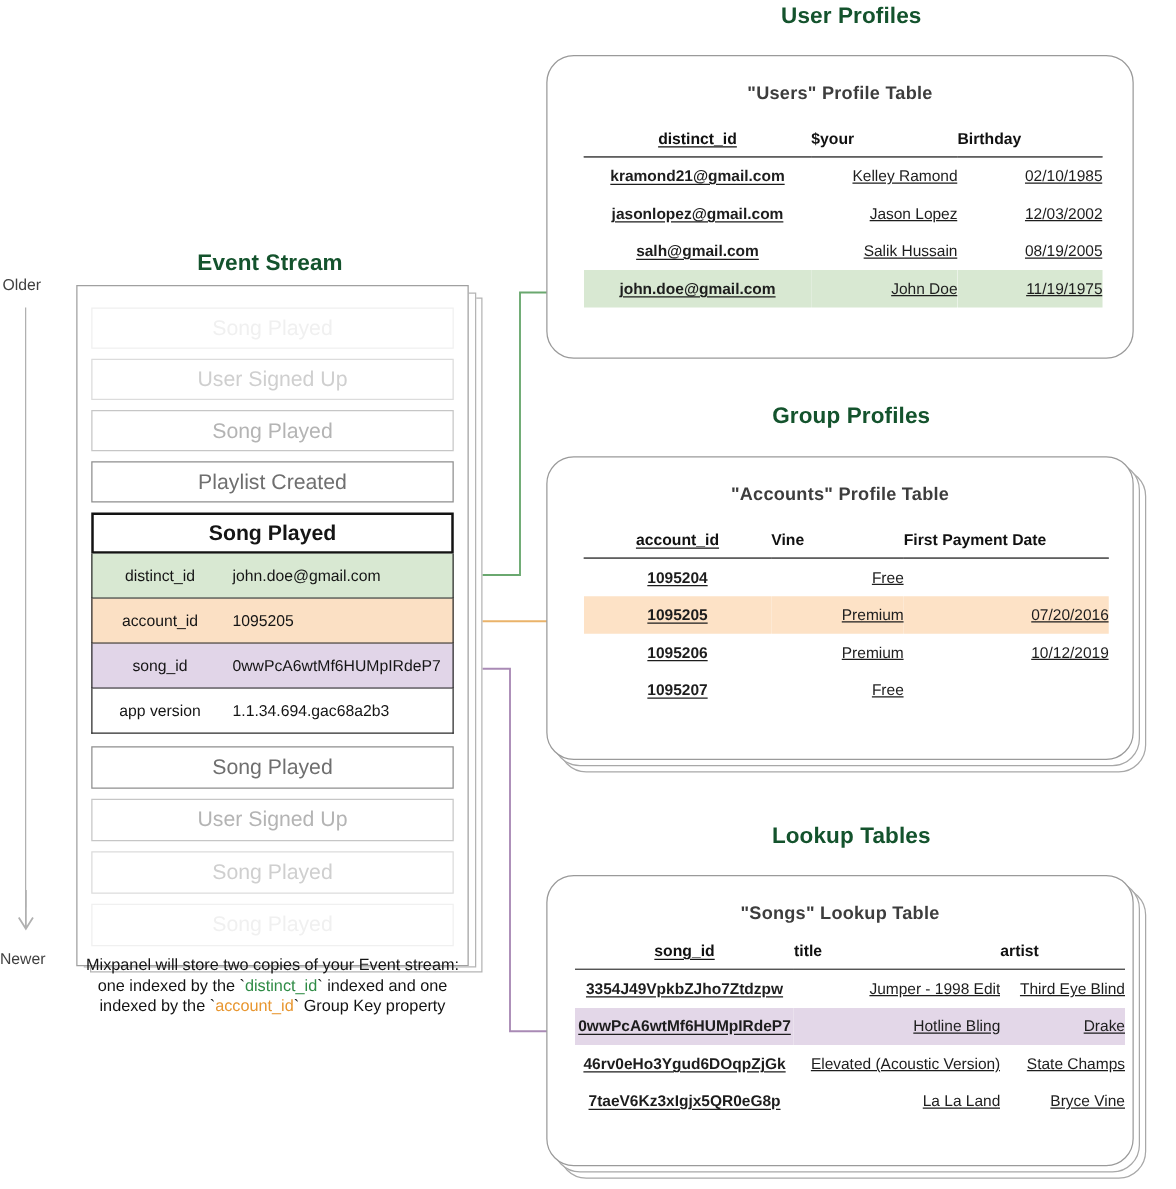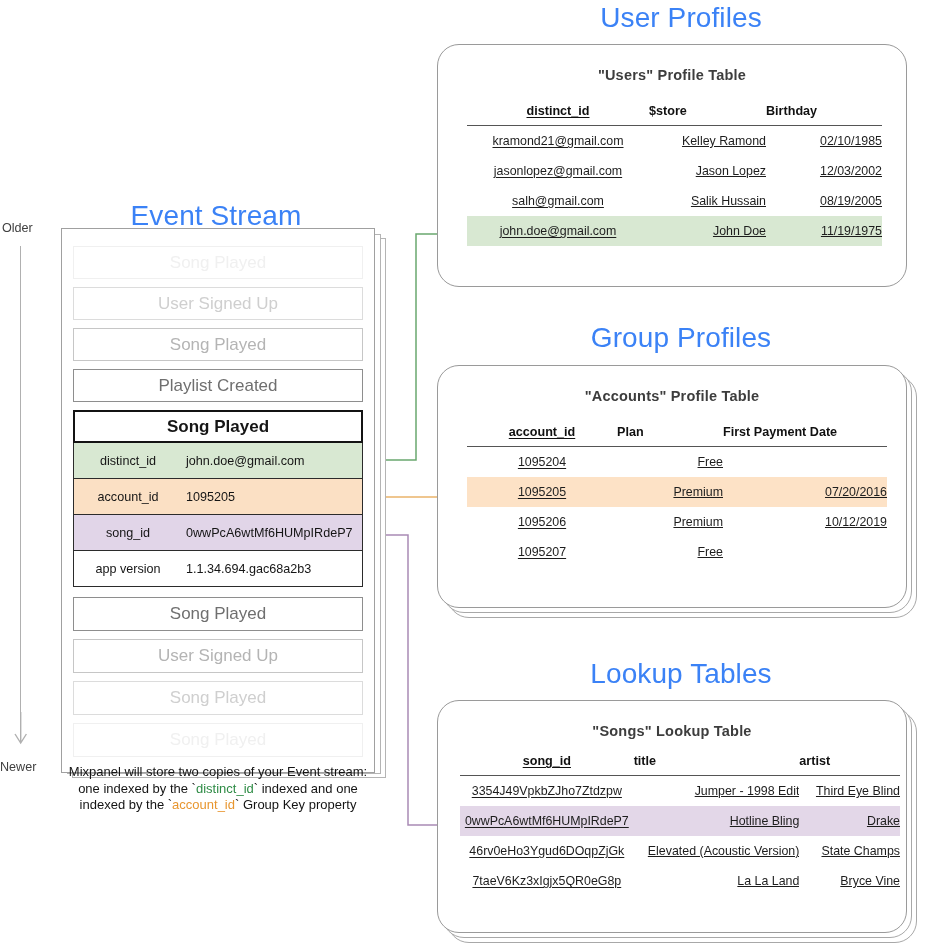--- a/index.html
+++ b/index.html
@@ -9,23 +9,23 @@
     font-family:"Liberation Sans","DejaVu Sans",sans-serif;
     color:#222222;
     position:relative;
     overflow:hidden;
   }
   .stage{position:absolute;left:0;top:0;width:941px;height:951px;}
 
   
   .section-title{
     position:absolute;
-    font-size:28px;
-    font-weight:400;
-    color:#3b82f6;
+    font-size:18px;
+    font-weight:700;
+    color:#14532d;
     text-align:center;
     letter-spacing:.1px;
     white-space:nowrap;
   }
 
   
   .card-wrap{position:absolute;}
   .card-shadow{
     position:absolute;
     border:1.4px solid #a8a8a8;
@@ -68,21 +68,21 @@
   table.dtable th.k span{ text-decoration:underline; text-underline-offset:2px;}
   table.dtable th.v{ text-align:left; }
   table.dtable tr.headrow th{ border-bottom:1.4px solid #555; }
   table.dtable td{
     padding:0;
     height:30px;
     vertical-align:middle;
     white-space:nowrap;
     overflow:hidden;
   }
-  table.dtable td.k{ text-align:center; }
+  table.dtable td.k{ text-align:center;font-weight:bold; }
   table.dtable td.k span{ text-decoration:underline; text-underline-offset:2px;}
   table.dtable td.v{ text-align:right;text-decoration:underline; }
   tr.hl-green td{ background:#d8e8d2; }
   tr.hl-orange td{ background:#fde2c6; }
   tr.hl-purple td{ background:#e3d7e8; }
 
   
   .es-shadow{
     position:absolute;
     border:1.5px solid #b4b4b4;
@@ -231,21 +231,21 @@
       <div style="position:absolute;left:29px;top:59px;width:415px;">
         <table class="dtable" id="tbl-users">
           <colgroup>
               <col style="width:182px">
               <col style="width:117px">
               <col style="width:116px">
             </colgroup>
         <thead>
               <tr class="headrow">
                 <th class="k"><span>distinct_id</span></th>
-                <th class="v"><span>$store</span></th>
+                <th class="v"><span>$your</span></th>
                 <th class="v"><span>Birthday</span></th>
               </tr>
             </thead>
             <tbody>
               <tr>
                 <td class="k"><span>kramond21@gmail.com</span></td>
                 <td class="v">Kelley Ramond</td>
                 <td class="v">02/10/1985</td>
               </tr>
               <tr>
@@ -278,21 +278,21 @@
       <div style="position:absolute;left:29px;top:59px;width:420px;">
         <table class="dtable" id="tbl-accounts">
           <colgroup>
               <col style="width:150px">
               <col style="width:106px">
               <col style="width:164px">
             </colgroup>
         <thead>
               <tr class="headrow">
                 <th class="k"><span>account_id</span></th>
-                <th class="v"><span>Plan</span></th>
+                <th class="v"><span>Vine</span></th>
                 <th class="v"><span>First Payment Date</span></th>
               </tr>
             </thead>
             <tbody>
               <tr>
                 <td class="k"><span>1095204</span></td>
                 <td class="v">Free</td>
                 <td class="v"></td>
               </tr>
               <tr class="hl-orange">

